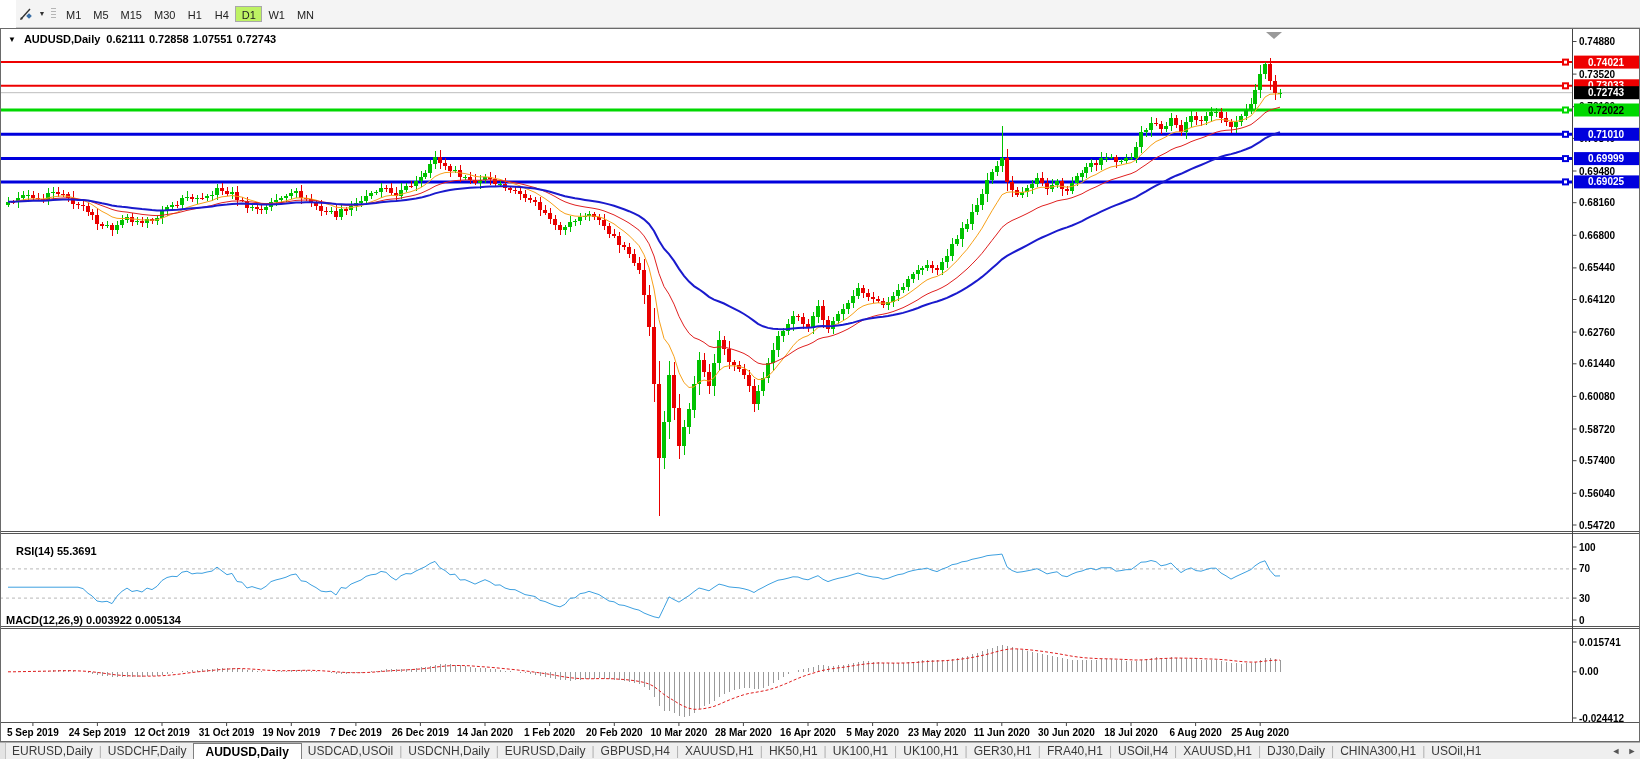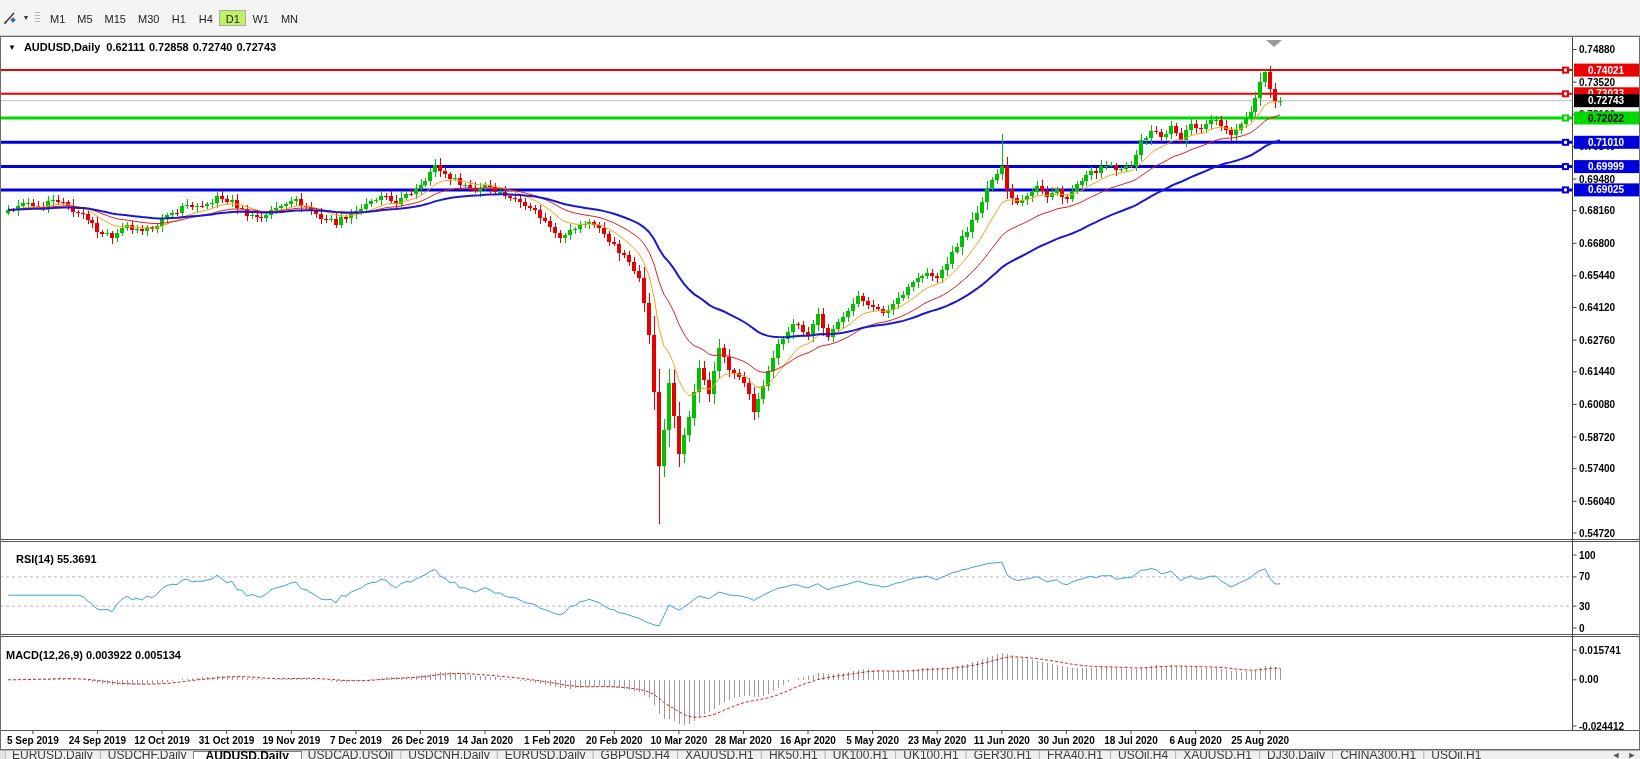--- a/index.html
+++ b/index.html
@@ -1,32 +1,32 @@
 <!DOCTYPE html>
 <html><head>
 <meta charset="utf-8">
 <style>
   html,body{margin:0;padding:0;background:#fff;}
   *{box-sizing:border-box;}
   #app{width:1640px;height:759px;font-family:"Liberation Sans",sans-serif;display:flex;flex-direction:column;overflow:hidden;background:#fff;}
   
-  #toolbar{height:36px;background:#f4f4f4;border-bottom:1px solid #c8c8c8;display:flex;align-items:center;flex:0 0 auto;}
+  #toolbar{height:28px;background:#f4f4f4;border-bottom:1px solid #c8c8c8;display:flex;align-items:center;flex:0 0 auto;margin-left:16px;}
   .tool-icon{width:20px;height:16px;display:flex;align-items:center;justify-content:center;}
   .dd-arrow{font-size:7px;color:#333;width:12px;text-align:center;cursor:default;}
   .grip{width:5px;height:12px;margin:0 4px 0 3px;background:repeating-linear-gradient(#b5b5b5 0 1px,transparent 1px 3px);}
   .tf-btn{min-width:27px;padding:0 5px;height:16px;line-height:16px;text-align:center;font-size:11px;color:#222;border:1px solid transparent;cursor:default;}
   .tf-btn.active{background:#bef264;border:1px solid #a8a8a8;}
   
   #chartwrap{position:relative;width:1640px;height:714px;flex:0 0 auto;background:#fff;}
   #chartsvg{position:absolute;left:0;top:0;}
   .overlay-label{position:absolute;font-size:11px;font-weight:bold;color:#000;white-space:pre;}
   #title-line{left:8px;top:5px;display:flex;align-items:center;gap:6px;}
   #title-line .tri{font-size:8px;margin-right:2px;}
   #rsi-label{left:16px;top:517px;}
-  #macd-label{left:6px;top:613px;}
+  #macd-label{left:6px;top:586px;}
   
   #tabbar{height:27px;background:#efefef;border-top:1px solid #adadad;display:flex;align-items:stretch;overflow:hidden;flex:1 1 auto;}
   .tab-sliver{width:6px;border-right:1px solid #c2c2c2;background:#e4e4e4;}
   .tab{display:flex;align-items:center;padding:0 6px;font-size:12px;color:#3a3a3a;white-space:nowrap;cursor:default;}
   .tab.active{background:#fff;border:1px solid #7f7f7f;border-bottom:none;font-weight:bold;color:#000;padding:0 12px;}
   .tab-sep{display:flex;align-items:center;color:#b0b0b0;font-size:12px;}
   .tab-spacer{flex:1;}
   .tab-arrow{width:16px;display:flex;align-items:center;justify-content:center;font-size:9px;color:#555;cursor:default;}
 </style>
 </head>
@@ -982,21 +982,21 @@
           <line x1="1260.2" y1="695" x2="1260.2" y2="698" stroke="#444"></line>
           <text x="1260.2" y="708" text-anchor="middle">25 Aug 2020</text>
         </g>
         <polygon points="1266,4 1282,4 1274,11" fill="#9a9a9a"></polygon>
       </svg>
     <div id="title-line" class="overlay-label">
       <span class="tri">▼</span>
       <span>AUDUSD,Daily</span>
       <span>0.62111</span>
       <span style="margin-left:-2px">0.72858</span>
-      <span style="margin-left:-2px">0.72740</span>
+      <span style="margin-left:-2px">1.07551</span>
       <span style="margin-left:-2px">0.72743</span>
     </div>
     <div id="rsi-label" class="overlay-label">RSI(14) 55.3691</div>
     <div id="macd-label" class="overlay-label">MACD(12,26,9) 0.003922 0.005134</div>
   </div>
 
   <div id="tabbar">
       <div class="tab-sliver"></div>
       <div class="tab">EURUSD,Daily</div>
       <div class="tab-sep">|</div>

